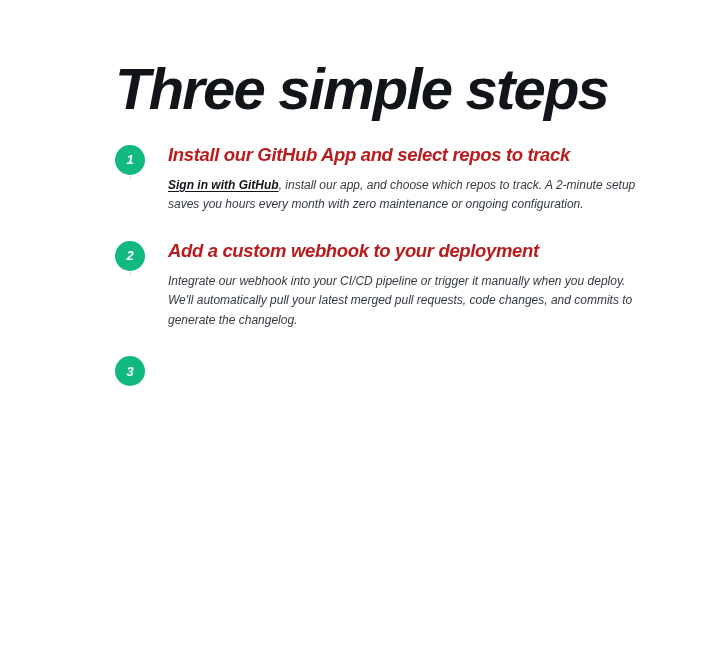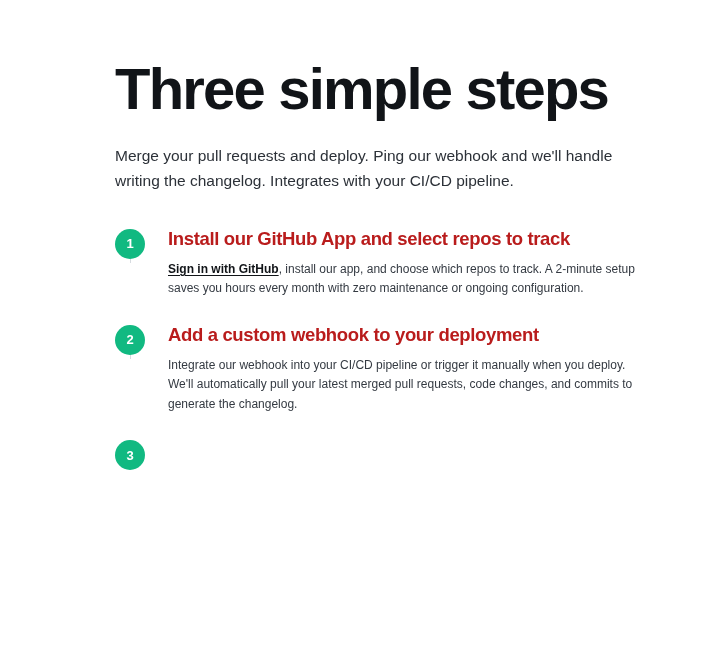--- a/index.html
+++ b/index.html
@@ -13,20 +13,21 @@
     background: #ffffff;
     font-family: "Liberation Sans", sans-serif;
     color: #0f1115;
     overflow: hidden;
   }
   .page {
     position: relative;
     width: 707px;
     height: 652px;
     padding: 58px 60px 0 115px;
+    font-style: italic;
   }
   .heading {
     font-size: 58px;
     line-height: 1.08;
     font-weight: 700;
     letter-spacing: -1.8px;
     color: #111418;
     margin: 0 0 22px 0;
   }
   .intro {
@@ -108,21 +109,20 @@
     cursor: pointer;
   }
 </style>
 </head>
 <body>
 
 <div class="page">
 
   <h1 class="heading">Three simple steps</h1>
 
-  <p class="intro">Merge your pull requests and deploy. Ping our webhook and we'll handle writing the changelog. Integrates with your CI/CD pipeline.</p>
 
   <ul class="steps">
 
     <li class="step">
       <div class="bullet-col">
         <div class="connector"></div>
         <div class="bullet">1</div>
       </div>
       <div class="step-body">
         <h2 class="step-title">Install our GitHub App and select repos to track</h2>

